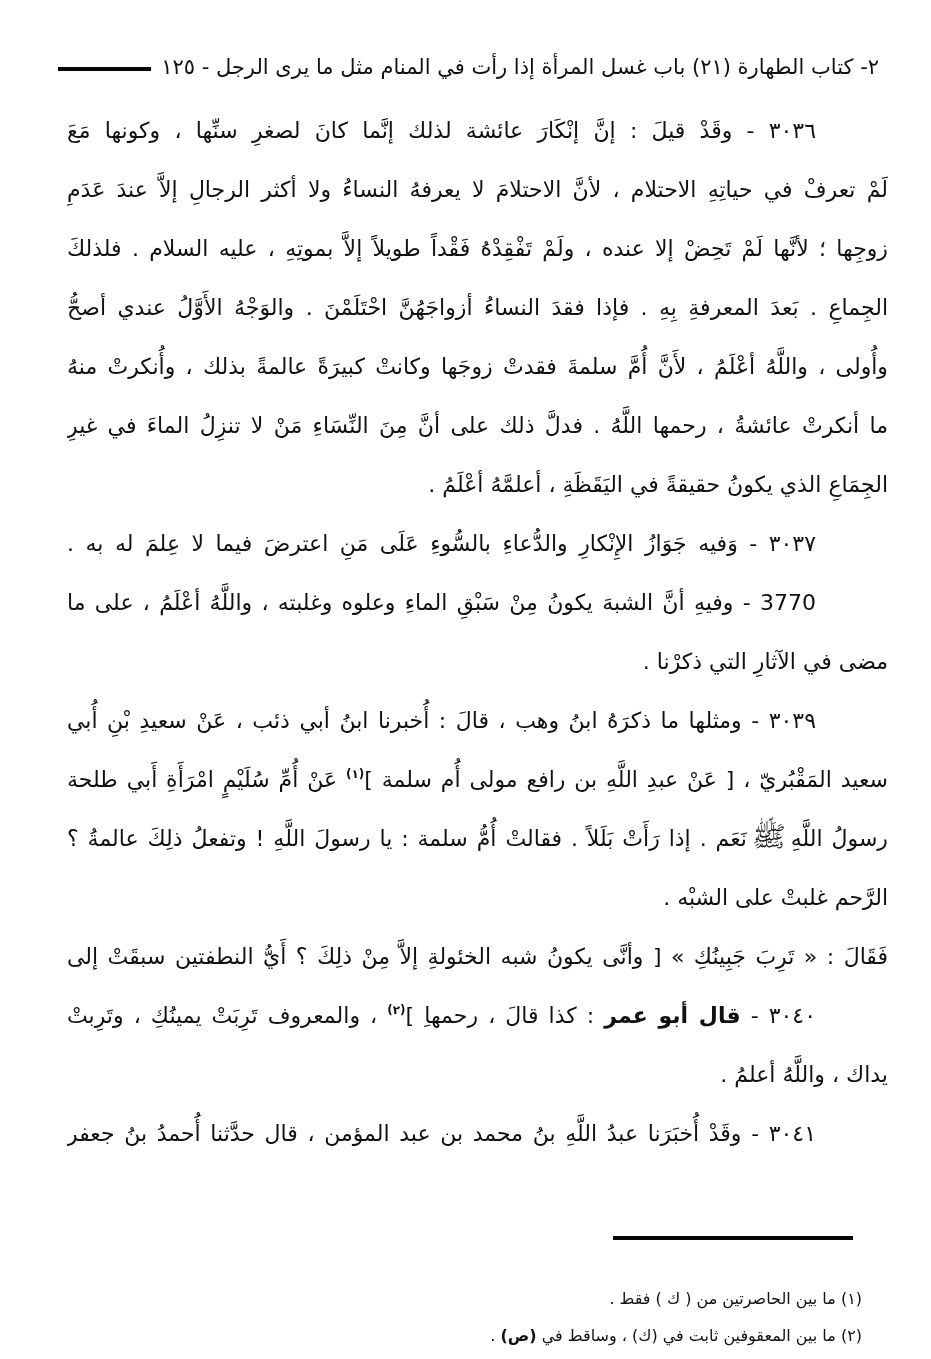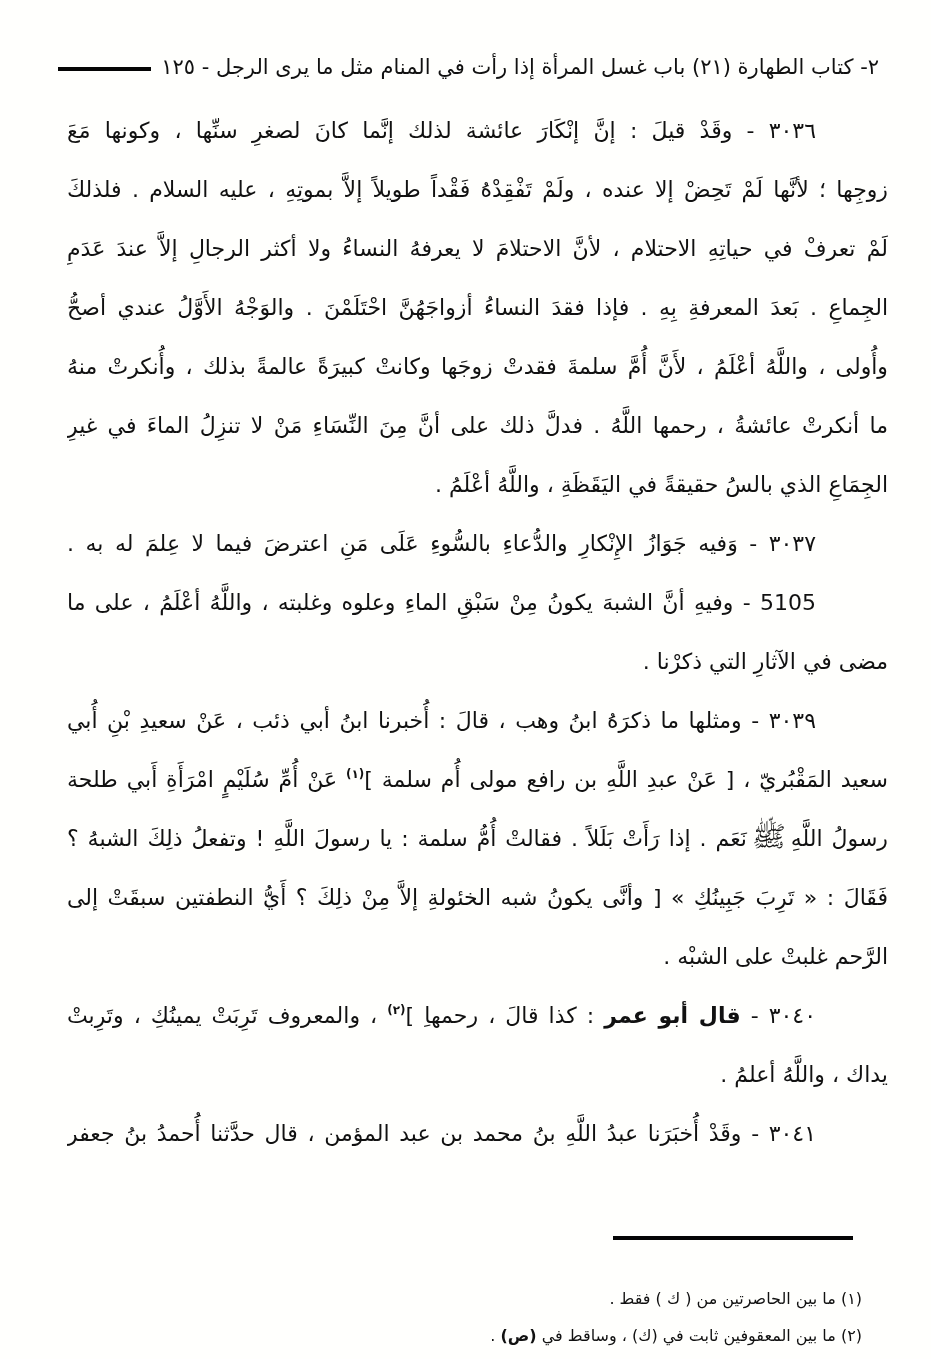--- a/index.html
+++ b/index.html
@@ -52,34 +52,34 @@
 
 <div class="page">
 
   <div class="header">
     <div class="header-rule"></div>
     <div class="header-title"><span>٢- كتاب الطهارة (٢١) باب غسل المرأة إذا رأت في المنام مثل ما يرى الرجل -</span> <span>١٢٥</span></div>
   </div>
 
   <div class="body-text">
     <div class="line indent">٣٠٣٦ - وقَدْ قيلَ : إنَّ إنْكَارَ عائشة لذلك إنَّما كانَ لصغرِ سنِّها ، وكونها مَعَ</div>
+    <div class="line">لَمْ تعرفْ في حياتِهِ الاحتلام ، لأنَّ الاحتلامَ لا يعرفهُ النساءُ ولا أكثر الرجالِ إلاَّ عندَ عَدَمِ</div>
     <div class="line">زوجِها ؛ لأنَّها لَمْ تَحِضْ إلا عنده ، ولَمْ تَفْقِدْهُ فَقْداً طويلاً إلاَّ بموتِهِ ، عليه السلام . فلذلكَ</div>
-    <div class="line">لَمْ تعرفْ في حياتِهِ الاحتلام ، لأنَّ الاحتلامَ لا يعرفهُ النساءُ ولا أكثر الرجالِ إلاَّ عندَ عَدَمِ</div>
     <div class="line">الجِماعِ . بَعدَ المعرفةِ بِهِ . فإذا فقدَ النساءُ أزواجَهُنَّ احْتَلَمْنَ . والوَجْهُ الأَوَّلُ عندي أصحُّ</div>
     <div class="line">وأُولى ، واللَّهُ أعْلَمُ ، لأَنَّ أُمَّ سلمةَ فقدتْ زوجَها وكانتْ كبيرَةً عالمةً بذلك ، وأُنكرتْ منهُ</div>
     <div class="line">ما أنكرتْ عائشةُ ، رحمها اللَّهُ . فدلَّ ذلك على أنَّ مِنَ النِّسَاءِ مَنْ لا تنزِلُ الماءَ في غيرِ</div>
-    <div class="line para-end">الجِمَاعِ الذي بالسُ حقيقةً في اليَقَظَةِ ، واللَّهُ أعْلَمُ .</div>
+    <div class="line para-end">الجِمَاعِ الذي يكونُ حقيقةً في اليَقَظَةِ ، أعلمَّهُ أعْلَمُ .</div>
     <div class="line indent">٣٠٣٧ - وَفيه جَوَازُ الإِنْكارِ والدُّعاءِ بالسُّوءِ عَلَى مَنِ اعترضَ فيما لا عِلمَ له به .</div>
-    <div class="line indent">5105 - وفيهِ أنَّ الشبهَ يكونُ مِنْ سَبْقِ الماءِ وعلوه وغلبته ، واللَّهُ أعْلَمُ ، على ما</div>
+    <div class="line indent">3770 - وفيهِ أنَّ الشبهَ يكونُ مِنْ سَبْقِ الماءِ وعلوه وغلبته ، واللَّهُ أعْلَمُ ، على ما</div>
     <div class="line para-end">مضى في الآثارِ التي ذكرْنا .</div>
     <div class="line indent">٣٠٣٩ - ومثلها ما ذكرَهُ ابنُ وهب ، قالَ : أُخبرنا ابنُ أبي ذئب ، عَنْ سعيدِ بْنِ أُبي</div>
     <div class="line"><span>سعيد المَقْبُريّ ، [ عَنْ عبدِ اللَّهِ بن رافع مولى أُم سلمة ]</span><sup class="fnref">(١)</sup><span> عَنْ أُمِّ سُلَيْمٍ امْرَأَةِ أَبي طلحة</span></div>
-    <div class="line"><span>رسولُ اللَّهِ</span><span class="saw">ﷺ</span><span>نَعَم . إذا رَأَتْ بَلَلاً . فقالتْ أُمُّ سلمة : يا رسولَ اللَّهِ ! وتفعلُ ذلِكَ الشبهُ ؟</span></div>
+    <div class="line"><span>رسولُ اللَّهِ</span><span class="saw">ﷺ</span><span>نَعَم . إذا رَأَتْ بَلَلاً . فقالتْ أُمُّ سلمة : يا رسولَ اللَّهِ ! وتفعلُ ذلِكَ عالمةُ ؟</span></div>
+    <div class="line para-end">الرَّحم غلبتْ على الشبْه .</div>
     <div class="line">فَقَالَ : « تَرِبَ جَبِينُكِ » [ وأنَّى يكونُ شبه الخئولةِ إلاَّ مِنْ ذلِكَ ؟ أَيُّ النطفتين سبقَتْ إلى</div>
-    <div class="line para-end">الرَّحم غلبتْ على الشبْه .</div>
     <div class="line indent"><span>٣٠٤٠ - </span><span class="bold">قال أبو عمر</span><span> : كذا قالَ ، رحمهاِ ]</span><sup class="fnref">(٢)</sup><span> ، والمعروف تَرِبَتْ يمينُكِ ، وتَرِبتْ</span></div>
     <div class="line para-end">يداك ، واللَّهُ أعلمُ .</div>
     <div class="line indent">٣٠٤١ - وقَدْ أُخبَرَنا عبدُ اللَّهِ بنُ محمد بن عبد المؤمن ، قال حدَّثنا أُحمدُ بنُ جعفر</div>
   </div>
 
   <div class="fn-sep"></div>
   <div class="footnotes">
     <div class="footnote"><span>(١)</span> <span>ما بين الحاصرتين من ( ك ) فقط .</span></div>
     <div class="footnote"><span>(٢)</span> <span>ما بين المعقوفين ثابت في (ك) ، وساقط في</span> <span class="bold">(ص)</span><span> .</span></div>
   </div>

